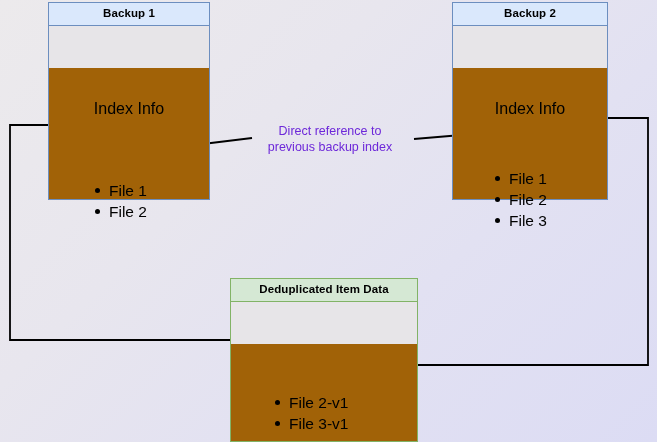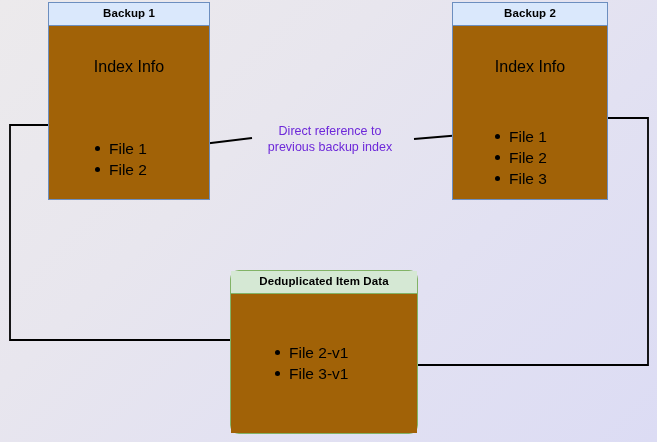--- a/index.html
+++ b/index.html
@@ -35,20 +35,21 @@
   }
 
   
   .node {
     position: absolute;
     z-index: 2;
     box-sizing: border-box;
     background: #e7e5e8;
     display: flex;
     flex-direction: column;
+    gap: 42px;
   }
   .node.blue   { border: 1px solid #6c8ebf; }
   .node.green  { border: 1px solid #82b366; }
 
   .node-header {
     box-sizing: border-box;
     height: 23px;
     line-height: 21px;
     text-align: center;
     font-size: 11.5px;
@@ -96,21 +97,21 @@
     top: 8px;
     width: 5px;
     height: 5px;
     border-radius: 50%;
     background: #000;
   }
 
   
   #node-backup1 { left: 48px;  top: 2px;   width: 162px; height: 198px; }
   #node-backup2 { left: 452px; top: 2px;   width: 156px; height: 198px; }
-  #node-dedup   { left: 230px; top: 270px; width: 188px; height: 164px; border-radius: 9px; }
+  #node-dedup   { left: 230px; top: 278px; width: 188px; height: 164px; }
 
   #node-backup1 .file-list { left: 44px; top: 112px; }
   #node-backup2 .file-list { left: 40px; top: 100px; }
   #node-dedup   .file-list { left: 42px; top: 48px;  }
 
   
   .edge-label {
     position: absolute;
     z-index: 3;
     text-align: center;

